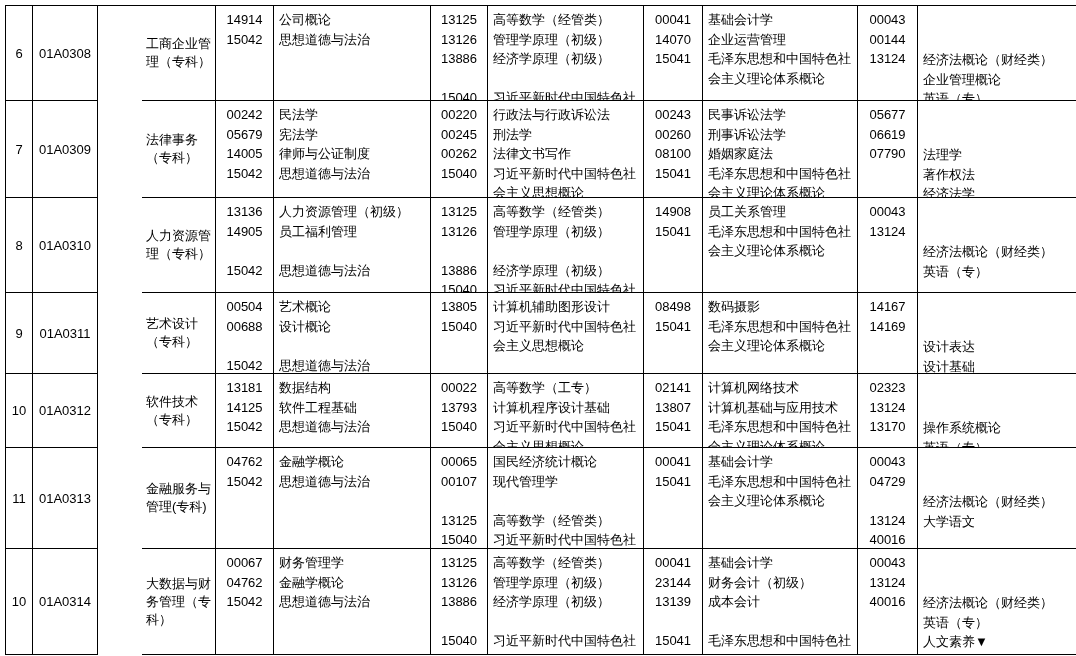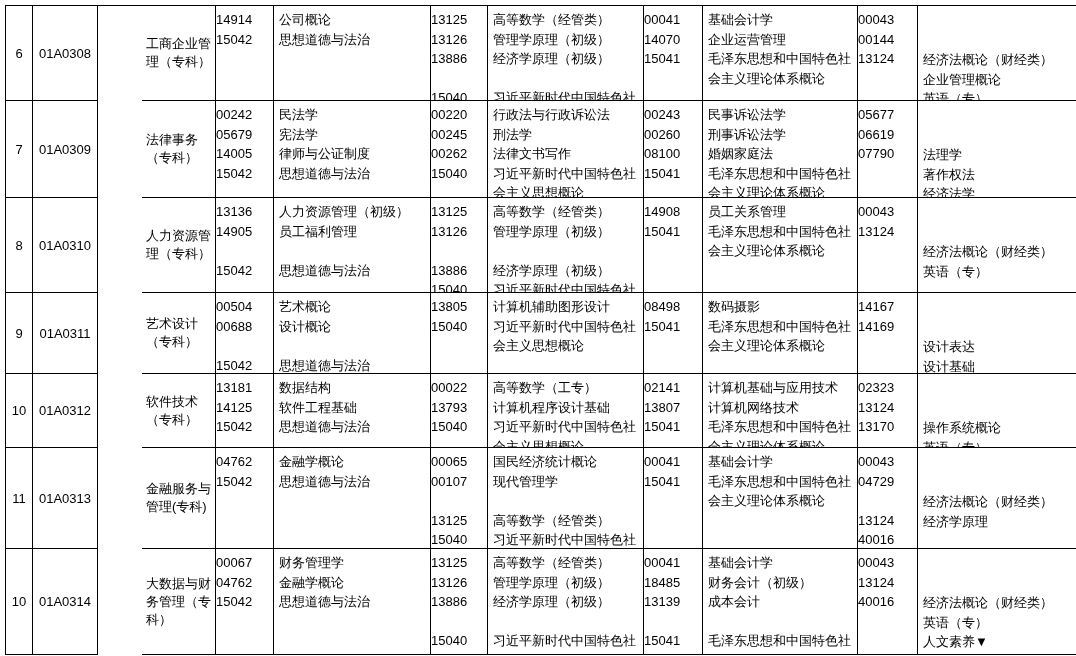--- a/index.html
+++ b/index.html
@@ -24,21 +24,21 @@
   .row:nth-child(6){height:101px}
   .row:nth-child(7){height:106px}
   .cell{
     box-sizing:border-box;
     border-right:1px solid #000;border-bottom:1px solid #000;
     overflow:hidden;
   }
   .cell.last{border-right:none;margin-top:40px;}
   .vcenter{display:flex;align-items:center;justify-content:center;text-align:center;}
   .vcenter-left{display:flex;align-items:center;justify-content:flex-start;text-align:left;padding:0 4px;margin-left:44px;}
-  .codes{padding-top:4px;text-align:left;}
+  .codes{padding-top:4px;text-align:center;}
   .names{padding:4px 3px 12px 5px;}
   .codeline{height:19.5px;line-height:19.5px;white-space:nowrap;}
   .nameline{min-height:19.5px;line-height:19.5px;word-break:break-all;}
 </style>
 </head>
 <body>
 
 <div class="table">
   <div id="table-body">
       <div class="row">
@@ -250,22 +250,22 @@
           <div class="nameline">高等数学（工专）</div>
           <div class="nameline">计算机程序设计基础</div>
           <div class="nameline">习近平新时代中国特色社会主义思想概论</div>
         </div>
         <div class="cell codes">
           <div class="codeline">02141</div>
           <div class="codeline">13807</div>
           <div class="codeline">15041</div>
         </div>
         <div class="cell names">
+          <div class="nameline">计算机网络技术</div>
           <div class="nameline">计算机基础与应用技术</div>
-          <div class="nameline">计算机网络技术</div>
           <div class="nameline">毛泽东思想和中国特色社会主义理论体系概论</div>
         </div>
         <div class="cell codes">
           <div class="codeline">02323</div>
           <div class="codeline">13124</div>
           <div class="codeline">13170</div>
         </div>
         <div class="cell names last">
           <div class="nameline">操作系统概论</div>
           <div class="nameline">英语（专）</div>
@@ -308,21 +308,21 @@
         </div>
         <div class="cell codes">
           <div class="codeline">00043</div>
           <div class="codeline">04729</div>
           <div class="codeline"></div>
           <div class="codeline">13124</div>
           <div class="codeline">40016</div>
         </div>
         <div class="cell names last">
           <div class="nameline">经济法概论（财经类）</div>
-          <div class="nameline">经济学原理</div>
+          <div class="nameline">大学语文</div>
           <div class="nameline"></div>
           <div class="nameline">英语（专）</div>
           <div class="nameline">人文素养▼</div>
         </div>
       </div>
       <div class="row">
         <div class="cell vcenter">10</div>
         <div class="cell vcenter">01A0314</div>
         <div class="cell vcenter-left">大数据与财务管理（专科）</div>
         <div class="cell codes">
@@ -344,21 +344,21 @@
         </div>
         <div class="cell names">
           <div class="nameline">高等数学（经管类）</div>
           <div class="nameline">管理学原理（初级）</div>
           <div class="nameline">经济学原理（初级）</div>
           <div class="nameline"></div>
           <div class="nameline">习近平新时代中国特色社会主义思想概论</div>
         </div>
         <div class="cell codes">
           <div class="codeline">00041</div>
-          <div class="codeline">18485</div>
+          <div class="codeline">23144</div>
           <div class="codeline">13139</div>
           <div class="codeline"></div>
           <div class="codeline">15041</div>
         </div>
         <div class="cell names">
           <div class="nameline">基础会计学</div>
           <div class="nameline">财务会计（初级）</div>
           <div class="nameline">成本会计</div>
           <div class="nameline"></div>
           <div class="nameline">毛泽东思想和中国特色社会主义理论体系概论</div>

